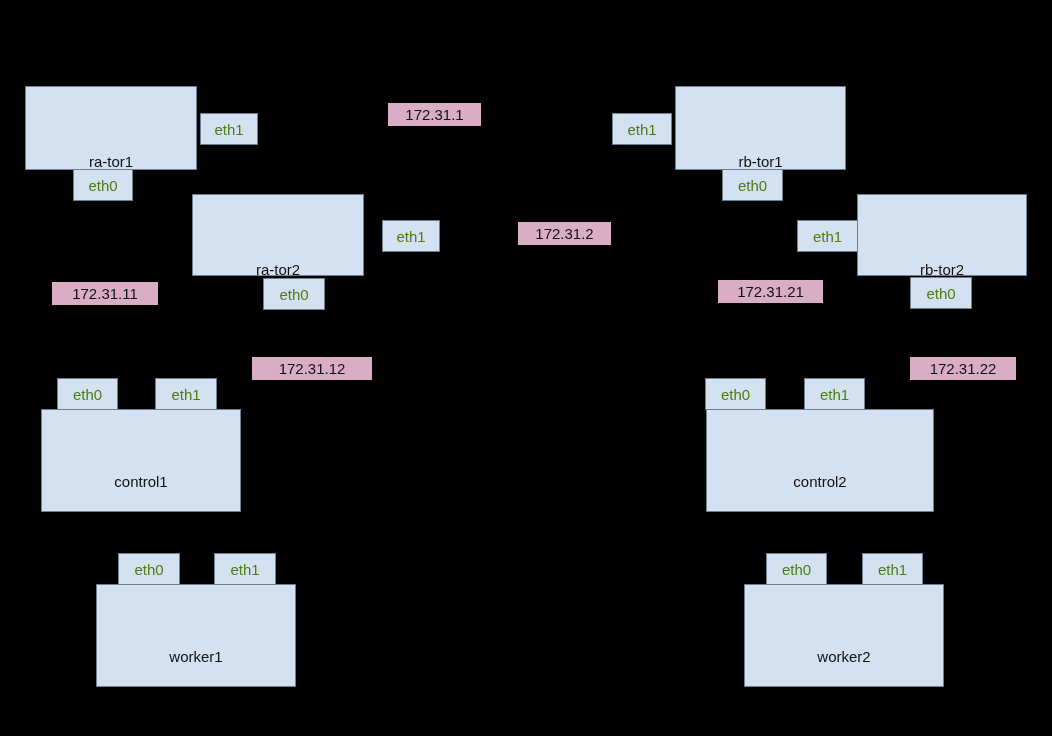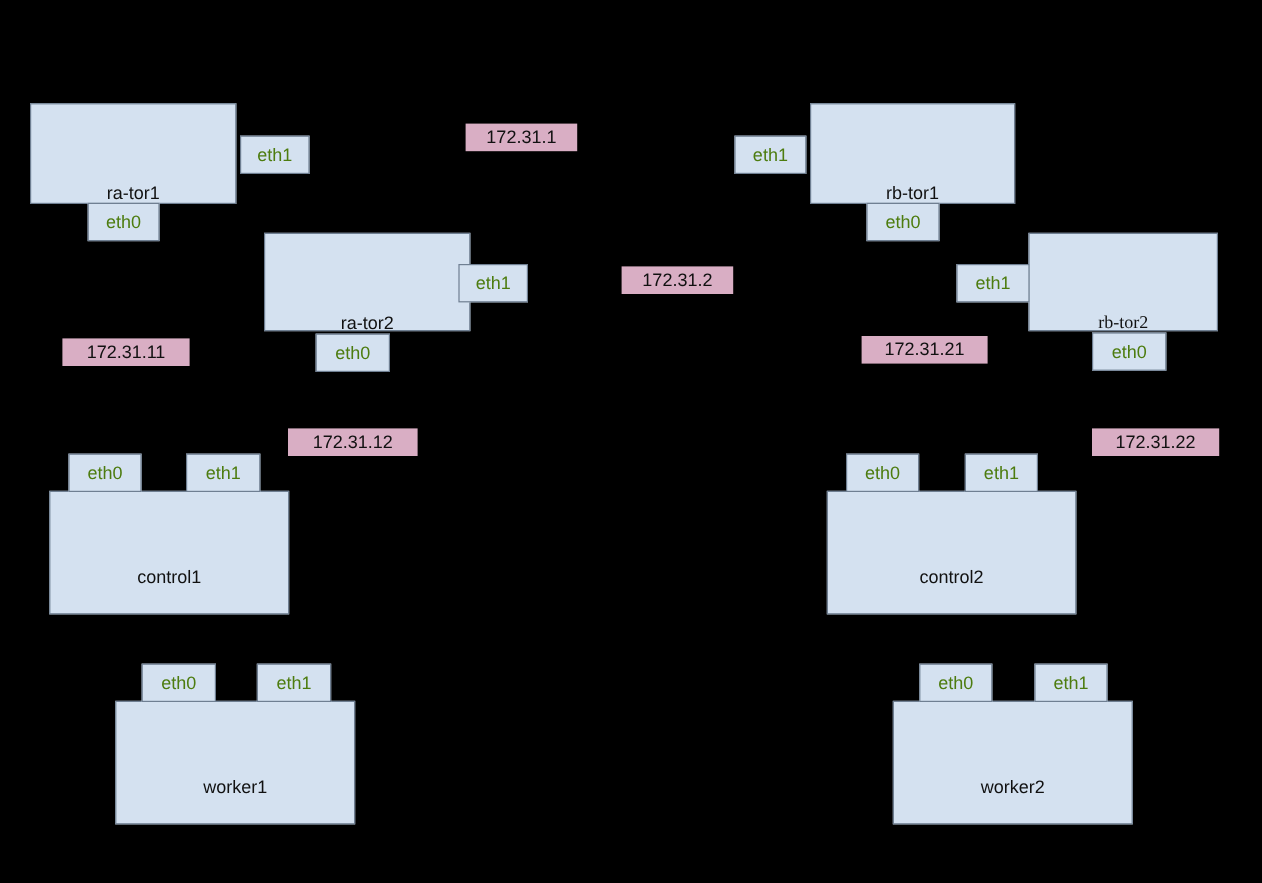--- a/index.html
+++ b/index.html
@@ -75,33 +75,33 @@
   }
 </style>
 </head>
 <body>
 
 <div id="canvas">
   <div id="devices-layer">
       <div class="node device tor" style="left: 25px; top: 86px; width: 172px; height: 84px;">
         <span class="devlabel">ra-tor1</span>
       </div>
-      <div class="node device tor" style="left: 220px; top: 194px; width: 172px; height: 82px;">
+      <div class="node device tor" style="left: 192px; top: 194px; width: 172px; height: 82px;">
         <span class="devlabel">ra-tor2</span>
       </div>
       <div class="node device tor" style="left: 675px; top: 86px; width: 171px; height: 84px;">
         <span class="devlabel">rb-tor1</span>
       </div>
-      <div class="node device tor" style="left: 857px; top: 194px; width: 158px; height: 82px; font-family: Liberation Serif, serif;">
+      <div class="node device tor" style="left: 857px; top: 194px; width: 170px; height: 82px;">
         <span class="devlabel">rb-tor2</span>
       </div>
       <div class="node device host" style="left: 41px; top: 409px; width: 200px; height: 103px;">
         <span class="devlabel">control1</span>
       </div>
-      <div class="node device host" style="left: 689px; top: 409px; width: 208px; height: 103px; padding-left: 12px;">
+      <div class="node device host" style="left: 706px; top: 409px; width: 228px; height: 103px; padding-left: 12px;">
         <span class="devlabel">control2</span>
       </div>
       <div class="node device host" style="left: 96px; top: 584px; width: 200px; height: 103px;">
         <span class="devlabel">worker1</span>
       </div>
       <div class="node device host" style="left: 744px; top: 584px; width: 200px; height: 103px;">
         <span class="devlabel">worker2</span>
       </div>
     </div>
   <div id="ports-layer">
@@ -119,17 +119,17 @@
       <div class="port" style="left: 804px; top: 378px; width: 61px; height: 32px;">eth1</div>
       <div class="port" style="left: 118px; top: 553px; width: 62px; height: 32px;">eth0</div>
       <div class="port" style="left: 214px; top: 553px; width: 62px; height: 32px;">eth1</div>
       <div class="port" style="left: 766px; top: 553px; width: 61px; height: 32px;">eth0</div>
       <div class="port" style="left: 862px; top: 553px; width: 61px; height: 32px;">eth1</div>
     </div>
   <div id="ips-layer">
       <div class="iplabel" style="left: 388px; top: 103px; width: 93px; height: 23px;">172.31.1</div>
       <div class="iplabel" style="left: 518px; top: 206px; width: 93px; height: 23px; margin-top: 16px;">172.31.2</div>
       <div class="iplabel" style="left: 52px; top: 270px; width: 106px; height: 23px; margin-top: 12px;">172.31.11</div>
-      <div class="iplabel" style="left: 240px; top: 357px; width: 108px; height: 23px;">172.31.12</div>
+      <div class="iplabel" style="left: 252px; top: 357px; width: 120px; height: 23px;">172.31.12</div>
       <div class="iplabel" style="left: 718px; top: 280px; width: 105px; height: 23px;">172.31.21</div>
       <div class="iplabel" style="left: 910px; top: 357px; width: 106px; height: 23px;">172.31.22</div>
     </div>
 </div>
 
 </body></html>

